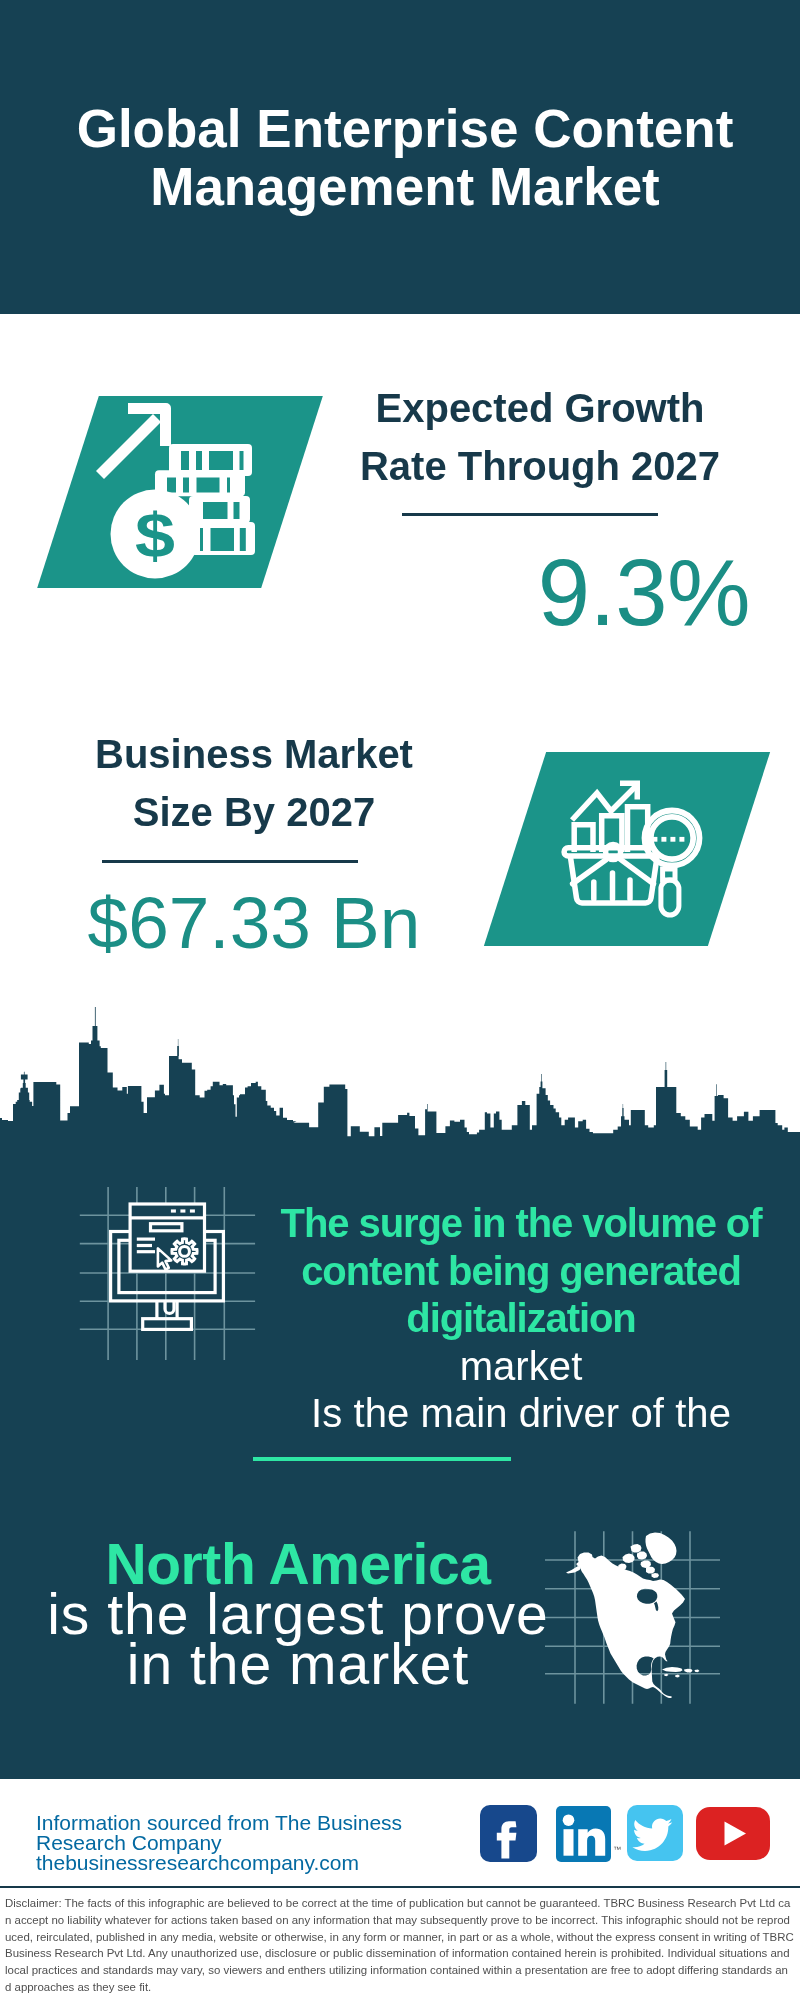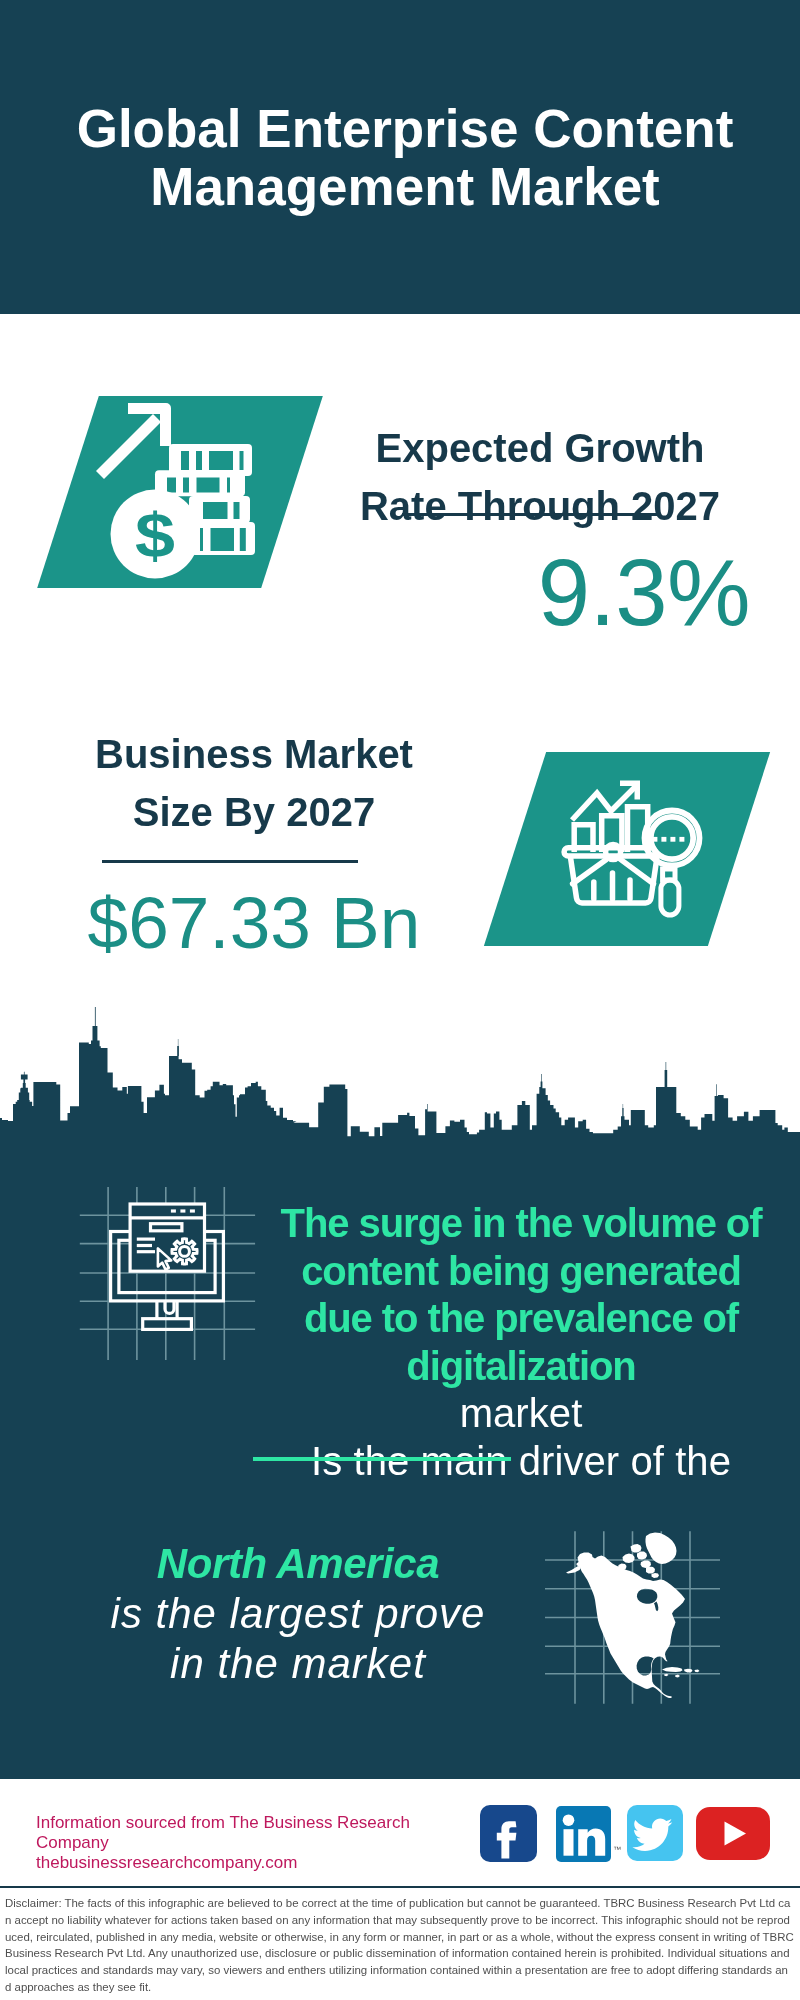--- a/index.html
+++ b/index.html
@@ -21,24 +21,24 @@
 
   
   .darkband{position:absolute;left:0;width:800px;background:#164153;}
   .skyline{position:absolute;left:0;width:800px;}
 
   .blk-green{color:#2ee6a4;font-weight:bold;letter-spacing:-1.08px;}
   .blk-white{color:#ffffff;font-weight:normal;letter-spacing:0.08px;}
   .txt-blk{position:absolute;text-align:center;font-size:40px;line-height:47.5px;}
   #region-block .blk-green{letter-spacing:-0.43px;}
   #region-block .blk-white{letter-spacing:1.0px;}
-  #region-block{font-size:42px;line-height:50px;font-style:italic;}
-
-  
-  .foot-txt{position:absolute;color:#be185d;font-size:17px;line-height:19.75px;}
+  #region-block{font-size:57px;line-height:50px;}
+
+  
+  .foot-txt{position:absolute;color:#0369a1;font-size:21px;line-height:19.75px;}
   .soc{position:absolute;width:57px;height:57px;border-radius:11px;}
   .hr-foot{position:absolute;left:0;top:1886px;width:800px;height:2px;background:#17394a;}
   .disc{position:absolute;left:5px;top:1895px;width:789px;color:#4f4f4f;font-size:11.45px;line-height:16.8px;word-break:break-all;}
 </style>
 </head>
 <body>
 
 <div class="page">
 
   <div class="hdr">
@@ -73,21 +73,21 @@
       <rect x="233.5" y="502" width="6" height="17"></rect>
       <rect x="200" y="528" width="3" height="23"></rect>
       <rect x="210.5" y="528" width="23.5" height="23"></rect>
       <rect x="239.8" y="528" width="6" height="23"></rect>
     </g>
     <circle cx="155" cy="534" r="44.5" fill="#ffffff"></circle>
     <g transform="translate(155,535) scale(1.14,1)">
       <text x="0" y="0" font-family="Liberation Sans, sans-serif" font-size="63" font-weight="bold" fill="#1b9489" text-anchor="middle" dominant-baseline="central">$</text>
     </g>
   </svg>
-  <div class="stat-head" style="left:330px;top:379px;width:420px;margin-top:40px;">
+  <div class="stat-head" style="left:330px;top:379px;width:420px;">
     <div>Expected Growth</div>
     <div>Rate Through 2027</div>
   </div>
   <div class="rule" style="left:402px;top:513px;width:256px;"></div>
   <div class="stat-val" style="left:330px;top:539px;width:420px;font-size:94px;letter-spacing:-0.5px;text-align:right;">9.3%</div>
 
   <div class="para" style="left:515px;top:752px;width:224px;height:194px;"></div>
   <svg class="icon-abs" style="left:560px;top:772px;" width="160" height="160" viewBox="560 772 160 160" xmlns="http://www.w3.org/2000/svg">
     <g fill="none" stroke="#ffffff" stroke-width="5.5">
       <path d="M 572 820 L 597 793 L 611 811 L 638 784"></path>
@@ -159,21 +159,20 @@
       <path d="M136.8,1251.7 H155"></path>
     </g>
     <path fill="#164153" stroke="#ffffff" stroke-width="3" d="M182.53,1238.96A12.60,12.60 0 0 1 186.47,1238.96L186.60,1242.65A9.00,9.00 0 0 1 189.20,1243.73L191.91,1241.21A12.60,12.60 0 0 1 194.69,1243.99L192.17,1246.70A9.00,9.00 0 0 1 193.25,1249.30L196.94,1249.43A12.60,12.60 0 0 1 196.94,1253.37L193.25,1253.50A9.00,9.00 0 0 1 192.17,1256.10L194.69,1258.81A12.60,12.60 0 0 1 191.91,1261.59L189.20,1259.07A9.00,9.00 0 0 1 186.60,1260.15L186.47,1263.84A12.60,12.60 0 0 1 182.53,1263.84L182.40,1260.15A9.00,9.00 0 0 1 179.80,1259.07L177.09,1261.59A12.60,12.60 0 0 1 174.31,1258.81L176.83,1256.10A9.00,9.00 0 0 1 175.75,1253.50L172.06,1253.37A12.60,12.60 0 0 1 172.06,1249.43L175.75,1249.30A9.00,9.00 0 0 1 176.83,1246.70L174.31,1243.99A12.60,12.60 0 0 1 177.09,1241.21L179.80,1243.73A9.00,9.00 0 0 1 182.40,1242.65Z"></path>
     <circle cx="184.5" cy="1251.4" r="4.9" fill="none" stroke="#ffffff" stroke-width="3"></circle>
     <path fill="#164153" stroke="#ffffff" stroke-width="2.6" stroke-linejoin="round" d="M157.9,1248.4 L157.9,1266.5 L162.2,1262.6 L165.5,1269.5 L168.8,1267.8 L165.5,1261.1 L171.2,1260.4 Z"></path>
   </svg>
 
   <div class="txt-blk" style="left:266px;top:1180px;width:510px;margin-top:20px;">
     <div class="blk-green">The surge in the volume of</div>
     <div class="blk-green">content being generated</div>
-    <div class="blk-green">due to the prevalence of</div>
     <div class="blk-green">digitalization</div>
     <div class="blk-white">market</div>
     <div class="blk-white">Is the main driver of the</div>
   </div>
 
   <div style="position:absolute;left:253px;top:1457px;width:258px;height:4px;background:#2ee6a4;"></div>
 
   <div class="txt-blk" id="region-block" style="left:43px;top:1539px;width:510px;">
     <div class="blk-green">North America</div>
     <div class="blk-white">is the largest prove</div>

